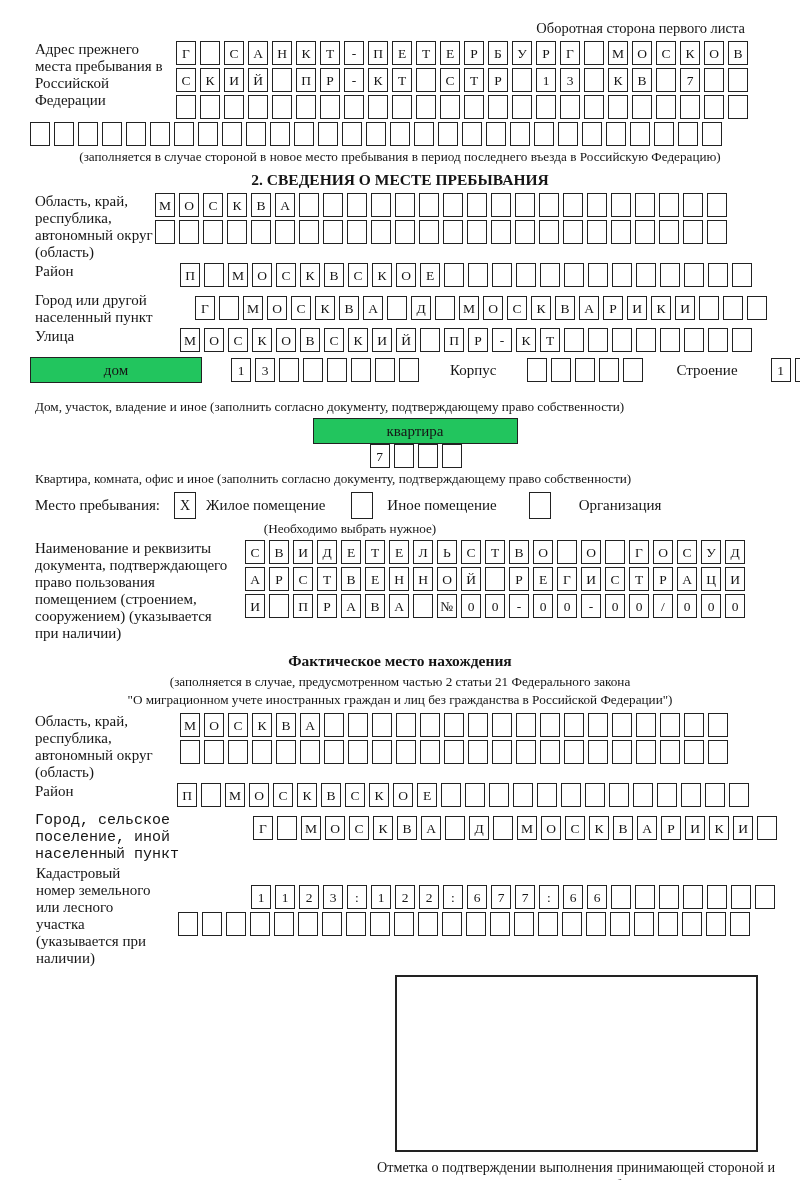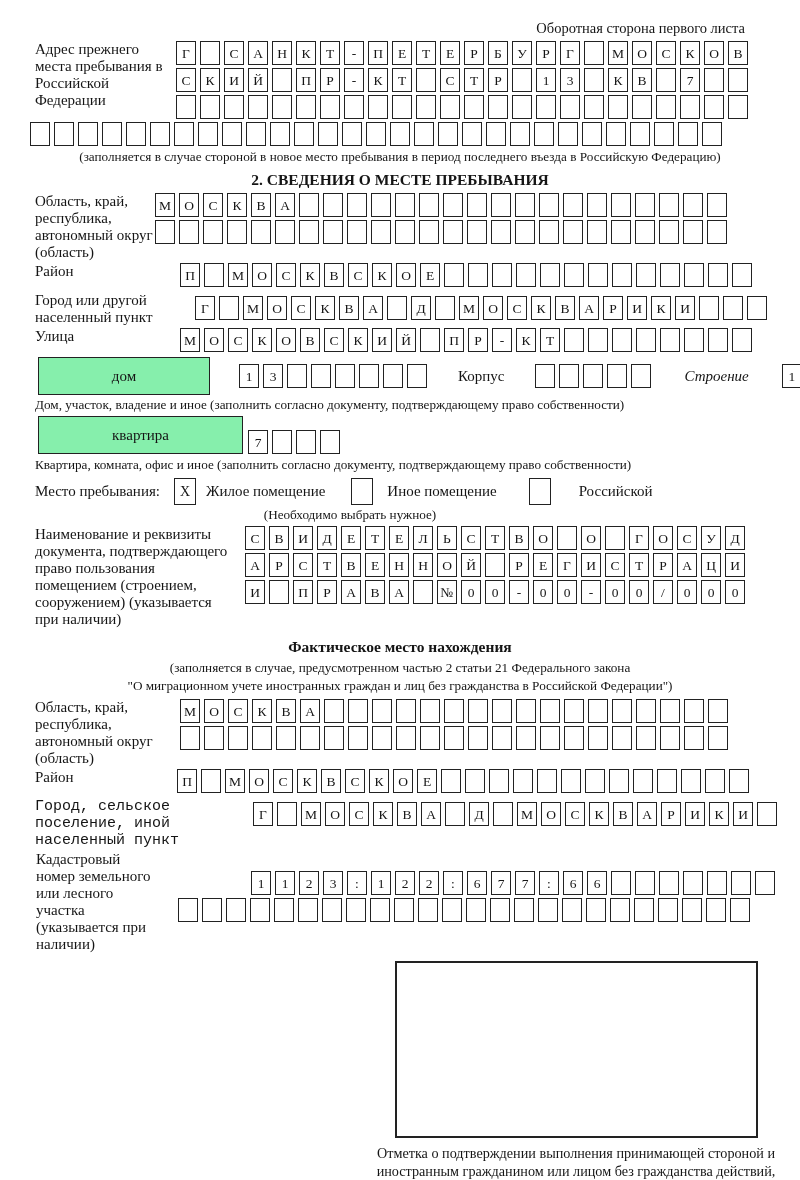--- a/index.html
+++ b/index.html
@@ -15,22 +15,22 @@
   .cell{
     box-sizing:border-box;flex:0 0 auto;width:20px;height:24px;
     border:1.6px solid #222;margin-right:4px;background:#fff;
     display:inline-flex;align-items:center;justify-content:center;
     font-size:13.5px;line-height:13px;
   }
   .caption{font-size:13.2px;line-height:15px;}
   .caption.center{text-align:center;width:800px;}
   .sec-title{font-weight:bold;font-size:15.5px;text-align:center;width:800px;margin:7px 0 5px 0;}
   .widebox{
-    box-sizing:border-box;border:1.6px solid #222;height:38px;background:#86efac;
-    display:inline-flex;align-items:center;justify-content:center;flex:0 0 auto;margin-left:8px;
+    box-sizing:border-box;border:1.6px solid #222;height:26px;background:#22c55e;
+    display:inline-flex;align-items:center;justify-content:center;flex:0 0 auto;
   }
   .chk{
     box-sizing:border-box;width:22px;height:27px;border:1.6px solid #222;background:#fff;
     display:inline-flex;align-items:center;justify-content:center;font-size:14px;flex:0 0 auto;
   }
   .stamp{
     box-sizing:border-box;margin:8px 0 0 395px;width:363px;height:177px;
     border:2px solid #222;background:#fff;
   }
   .stamp-cap{width:480px;margin:6px 0 0 336px;text-align:center;font-size:14.2px;line-height:18px;}
@@ -320,49 +320,49 @@
       <span class="cell"></span>
     </div>
   <span style="margin:0 6px 0 2px;">Корпус</span>
   <div class="grid-row" style="margin:0;">
       <span class="cell"></span>
       <span class="cell"></span>
       <span class="cell"></span>
       <span class="cell"></span>
       <span class="cell"></span>
     </div>
-  <span style="margin:0 8px 0 4px;font-style:italic;">Строение</span>
+  <span style="margin:0 8px 0 4px;">Строение</span>
   <div class="grid-row" style="margin:0;">
       <span class="cell">1</span>
       <span class="cell"></span>
       <span class="cell"></span>
       <span class="cell"></span>
     </div>
 </div>
-<div class="caption" style="margin:2px 0 0 35px;">Дом, участок, владение и иное (заполнить согласно документу, подтверждающему право собственности)</div>
-
-<div class="frow mt4" style="margin-left:30px;align-items:flex-end;">
+<div class="caption" style="margin:16px 0 0 35px;">Дом, участок, владение и иное (заполнить согласно документу, подтверждающему право собственности)</div>
+
+<div class="frow mt4" style="margin-left:30px;align-items:center;flex-direction:column;">
   <div class="widebox" style="width:205px;">квартира</div>
   <div class="grid-row" style="margin:0 0 0 5px;">
       <span class="cell">7</span>
       <span class="cell"></span>
       <span class="cell"></span>
       <span class="cell"></span>
     </div>
 </div>
 <div class="caption" style="margin:3px 0 0 35px;">Квартира, комната, офис и иное (заполнить согласно документу, подтверждающему право собственности)</div>
 
 <div class="frow mt6" style="margin-left:35px;align-items:center;">
   <span>Место пребывания:</span>
   <span class="chk" style="margin-left:14px;">X</span>
   <span style="margin-left:10px;">Жилое помещение</span>
   <span class="chk" style="margin-left:26px;"></span>
   <span style="margin-left:14px;">Иное помещение</span>
   <span class="chk" style="margin-left:32px;"></span>
-  <span style="margin-left:28px;">Российской</span>
+  <span style="margin-left:28px;">Организация</span>
 </div>
 <div class="caption" style="width:700px;text-align:center;margin-top:2px;">(Необходимо выбрать нужное)</div>
 
 <div class="frow mt4">
   <div class="lbl" style="margin-left:35px;width:200px;">Наименование и реквизиты документа, подтверждающего право пользования помещением (строением, сооружением) (указывается при наличии)</div>
   <div style="margin-left:10px;">
     <div class="grid-row">
         <span class="cell">С</span>
         <span class="cell">В</span>
         <span class="cell">И</span>

